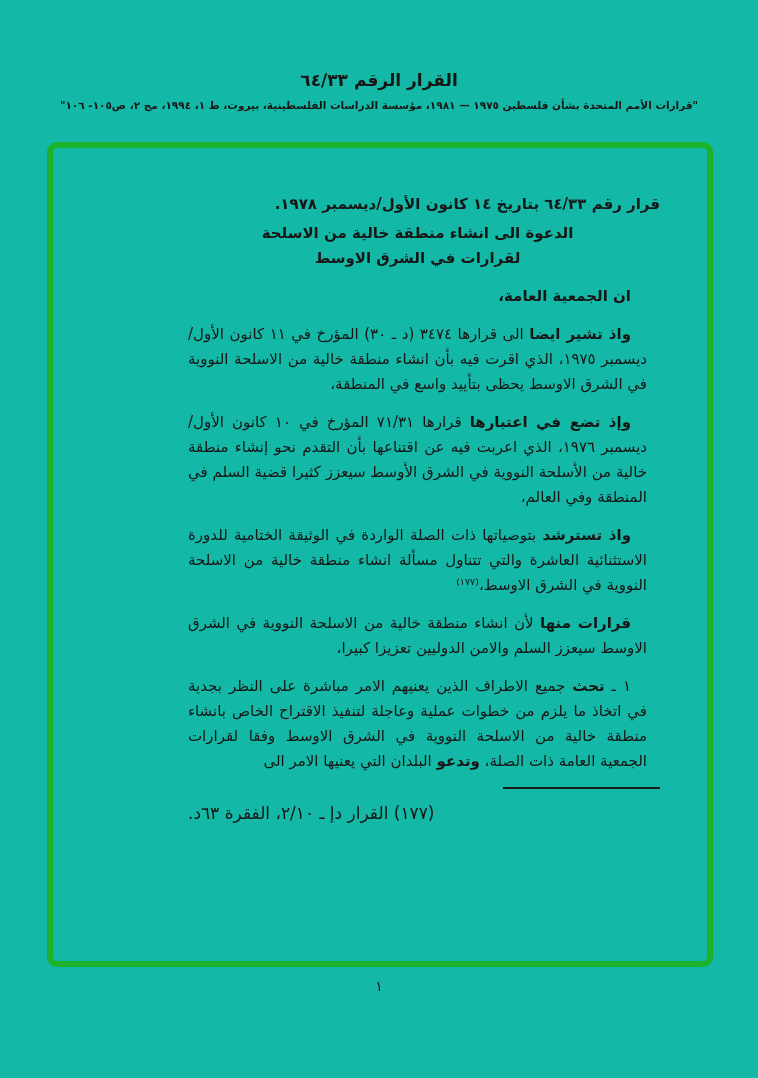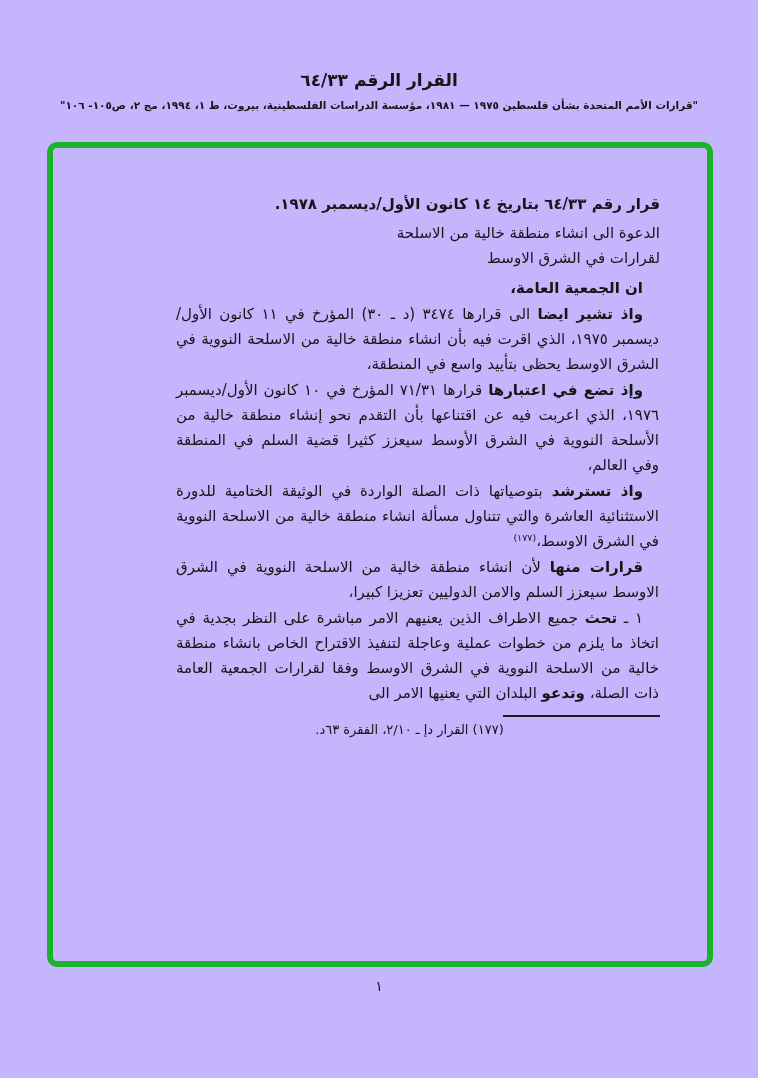--- a/index.html
+++ b/index.html
@@ -1,43 +1,43 @@
 <!DOCTYPE html>
 <html lang="ar"><head>
 <meta charset="utf-8">
 <style>
   html,body{margin:0;padding:0;background:#ffffff;}
   .page{
-    position:relative;width:758px;height:1078px;background:#c4b5fd;
+    position:relative;width:758px;height:1078px;background:#14b8a6;
     font-family:"DejaVu Sans",sans-serif;color:#161616;overflow:hidden;
   }
   .main-title{
     position:absolute;top:70px;left:0;right:0;text-align:center;
     direction:rtl;font-size:17px;font-weight:bold;letter-spacing:.2px;
   }
   .citation{
     position:absolute;top:99px;left:10px;right:10px;text-align:center;
     direction:rtl;font-size:10.5px;font-weight:bold;white-space:nowrap;
   }
   .frame{
     position:absolute;left:47px;top:142px;width:666px;height:825px;
     box-sizing:border-box;border:6px solid #1cb22c;border-radius:10px;
     background:transparent;
   }
   .content{
     position:absolute;left:175px;top:192px;width:485px;
     direction:rtl;text-align:justify;font-size:15px;line-height:25px;
   }
   .doc-heading{font-weight:bold;}
-  .doc-title{ font-weight:normal;margin:4px 0 5px 0;}
-  .content p{margin:1px;text-indent:16px;}
+  .doc-title{ text-align:center;font-weight:bold;margin:4px 0 5px 0;}
+  .content p{margin:13px;text-indent:16px;}
   .content p b{font-weight:bold;}
   sup.fn-ref{font-size:9.5px;line-height:0;vertical-align:5px;}
   .fn-rule{margin-top:9px;width:157px;border-top:2px solid #1a1a1a;height:0;}
-  .footnote{font-size:13px;line-height:23px;text-align:center;text-indent:0;margin-top:3px;}
+  .footnote{font-size:17px;line-height:23px;text-align:left;text-indent:0;margin-top:3px;}
   .page-num{position:absolute;top:978px;left:0;right:0;text-align:center;font-size:14px;}
 </style>
 </head>
 <body>
 
 <div class="page">
 
   <div class="main-title">القرار الرقم ٦٤/٣٣</div>
 
   <div class="citation">"قرارات الأمم المتحدة بشأن فلسطين ١٩٧٥ — ١٩٨١، مؤسسة الدراسات الفلسطينية، بيروت، ط ١، ١٩٩٤، مج ٢، ص١٠٥- ١٠٦"</div>

